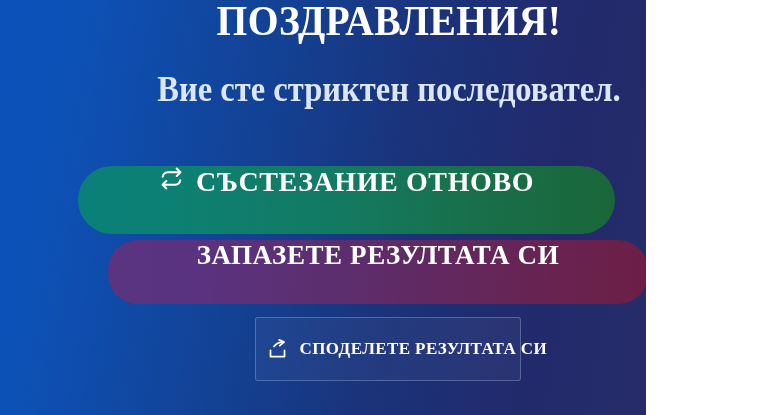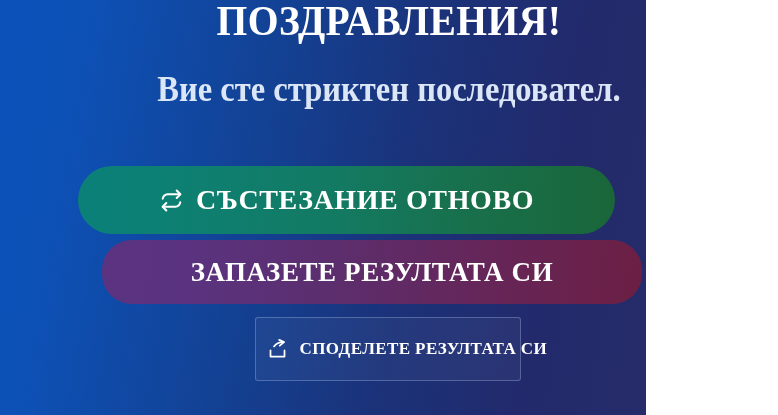--- a/index.html
+++ b/index.html
@@ -58,21 +58,21 @@
     line-height: 1.15;
     transform: scaleX(0.93);
     transform-origin: 50% 50%;
     white-space: nowrap;
   }
 
   
   .btn {
     position: absolute;
     display: flex;
-    align-items: center;
+    align-items: flex-start;
     justify-content: center;
     box-sizing: border-box;
     color: #ffffff;
     font-family: "Liberation Serif", "DejaVu Serif", serif;
     font-weight: bold;
     cursor: pointer;
     border: none;
     padding: 0;
     user-select: none;
   }
@@ -83,21 +83,21 @@
     width: 537px;
     height: 68px;
     border-radius: 34px;
     background: linear-gradient(93deg, #0b8079 0%, #0d8073 18%, #137a62 48%, #18704c 72%, #1a6639 100%);
     font-size: 28px;
     letter-spacing: 0.6px;
     gap: 12px;
   }
 
   #btn-save-score {
-    left: 102px;
+    left: 108px;
     top: 240px;
     width: 540px;
     height: 64px;
     border-radius: 30px;
     background: linear-gradient(93deg, #5b3381 0%, #5a3380 15%, #5c2e6e 42%, #652659 70%, #6c1f44 100%);
     font-size: 27px;
     letter-spacing: 0.6px;
   }
 
   #btn-share-score {

